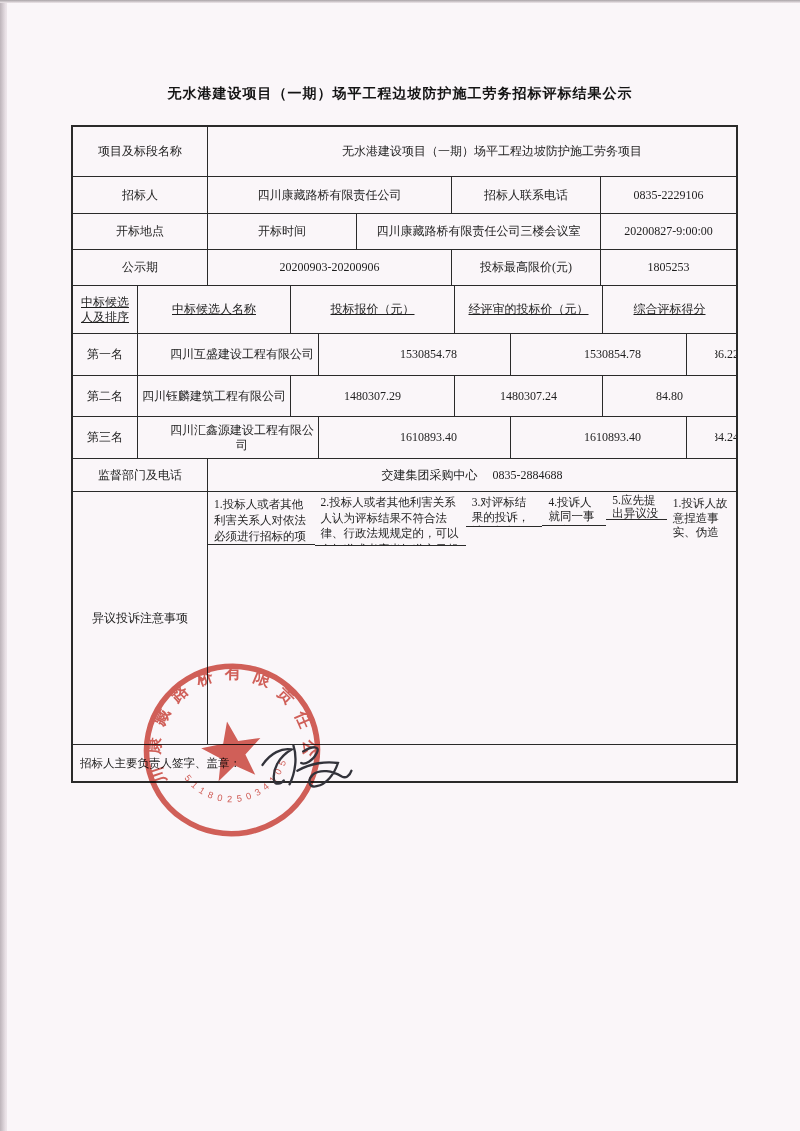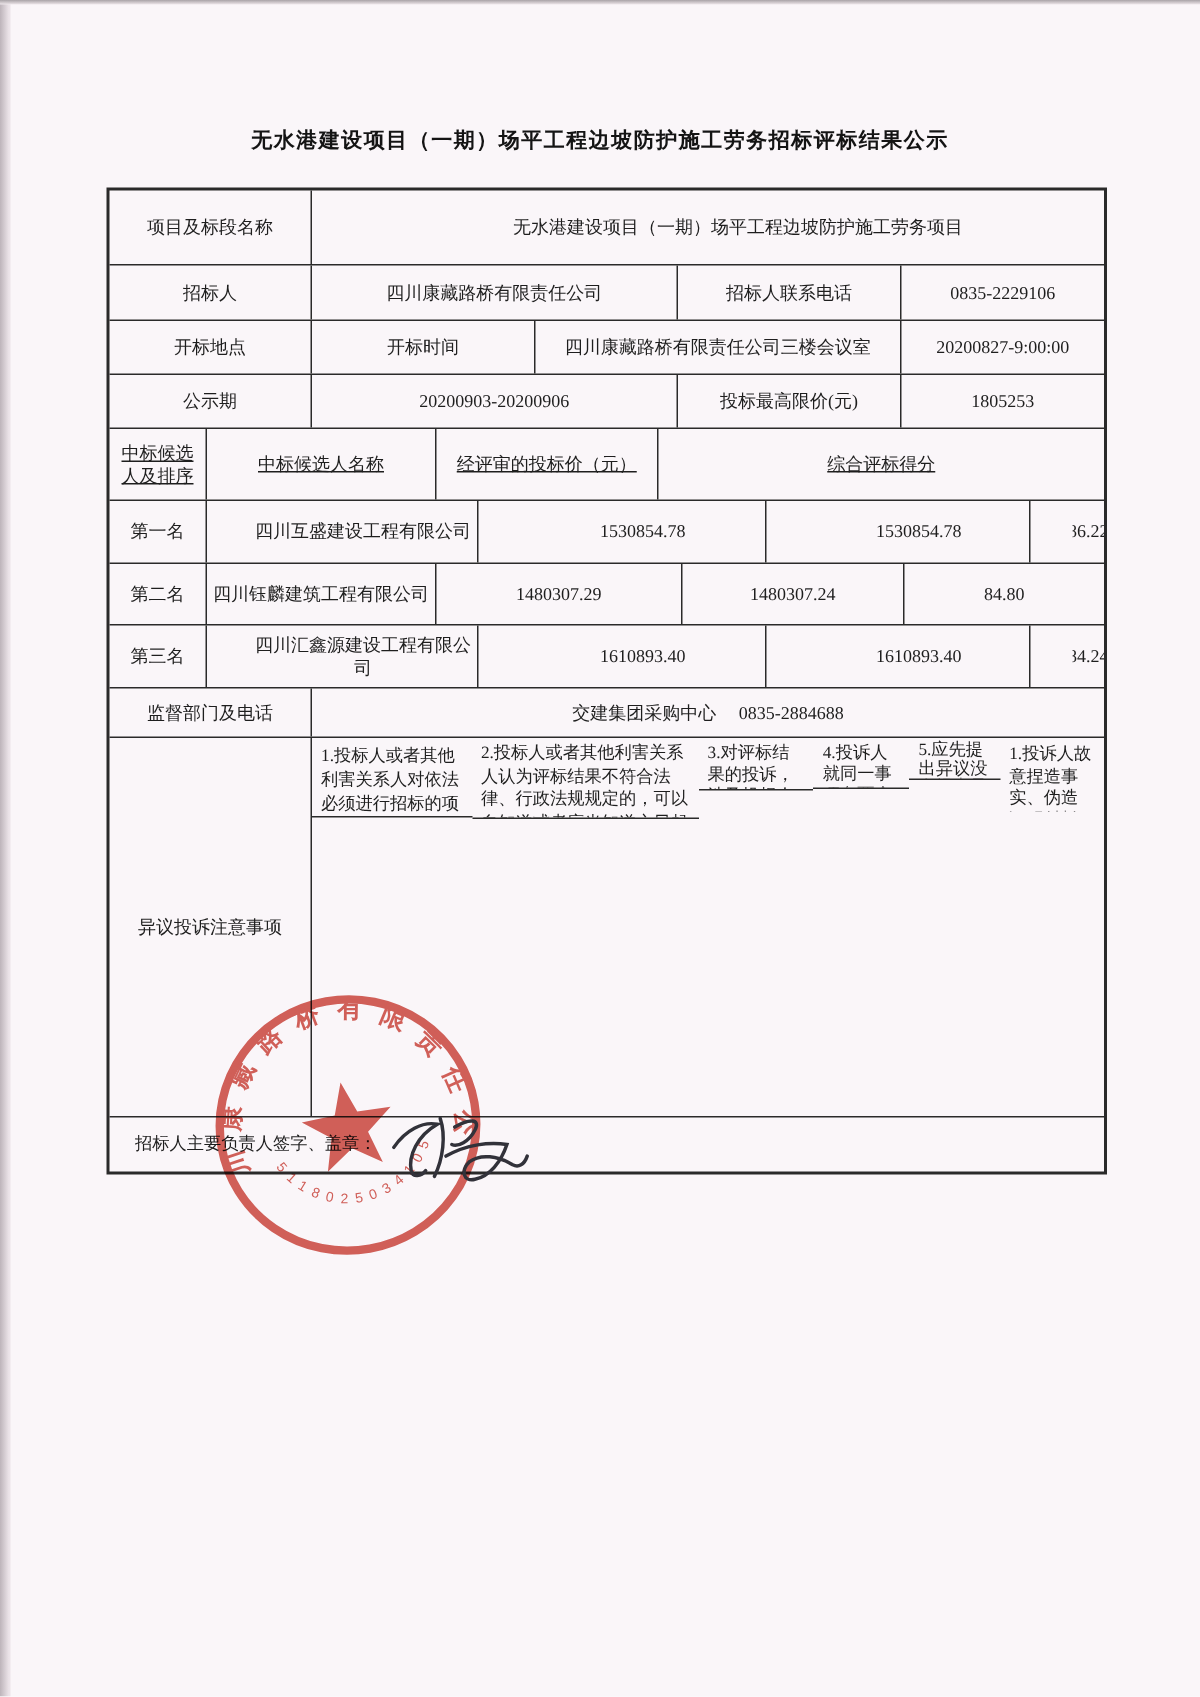--- a/index.html
+++ b/index.html
@@ -19,21 +19,21 @@
     font-family:"Liberation Sans", sans-serif; color:#141414; }
 
   .doc-table { position:absolute; left:71px; top:125px; width:667px;
     border:2px solid #2a2a2a; }
   .t-row { display:flex; border-bottom:1px solid #2a2a2a; }
   .t-row.no-bb { border-bottom:none; }
   .cell { border-right:1px solid #2a2a2a; display:flex; align-items:center;
     justify-content:center; text-align:center; font-size:12px; line-height:15px;
     padding:2px 3px; overflow:hidden; }
   .cell.last { border-right:none; }
-  .cell.left-al { justify-content:flex-start; text-align:right; padding-left:17px; }
+  .cell.left-al { justify-content:flex-start; text-align:right; padding-left:7px; }
 
   
   .ca { width:135px; flex:none; } .cb { width:244px; flex:none; }
   .cc { width:149px; flex:none; } .cd { flex:1; }
   .cwide { flex:1; }
   
   .ka { width:65px; flex:none; } .kb { width:153px; flex:none; }
   .kc { width:164px; flex:none; } .kd { width:148px; flex:none; } .ke { flex:1; }
 
   .h50{height:50px;gap:40px;} .h48{height:48px;text-decoration:underline;} .h42{height:42px;gap:28px;} .h41{height:41px;}
@@ -88,20 +88,21 @@
   <div class="t-row h36">
     <div class="cell ca">公示期</div>
     <div class="cell cb">20200903-20200906</div>
     <div class="cell cc">投标最高限价(元)</div>
     <div class="cell cd last">1805253</div>
   </div>
 
   <div class="t-row h48">
     <div class="cell ka">中标候选人及排序</div>
     <div class="cell kb">中标候选人名称</div>
+    <div class="cell kc">投标报价（元）</div>
     <div class="cell kd">经评审的投标价（元）</div>
     <div class="cell ke last">综合评标得分</div>
   </div>
 
   <div class="t-row h42">
     <div class="cell ka">第一名</div>
     <div class="cell kb">四川互盛建设工程有限公司</div>
     <div class="cell kc">1530854.78</div>
     <div class="cell kd">1530854.78</div>
     <div class="cell ke last">86.22</div>

